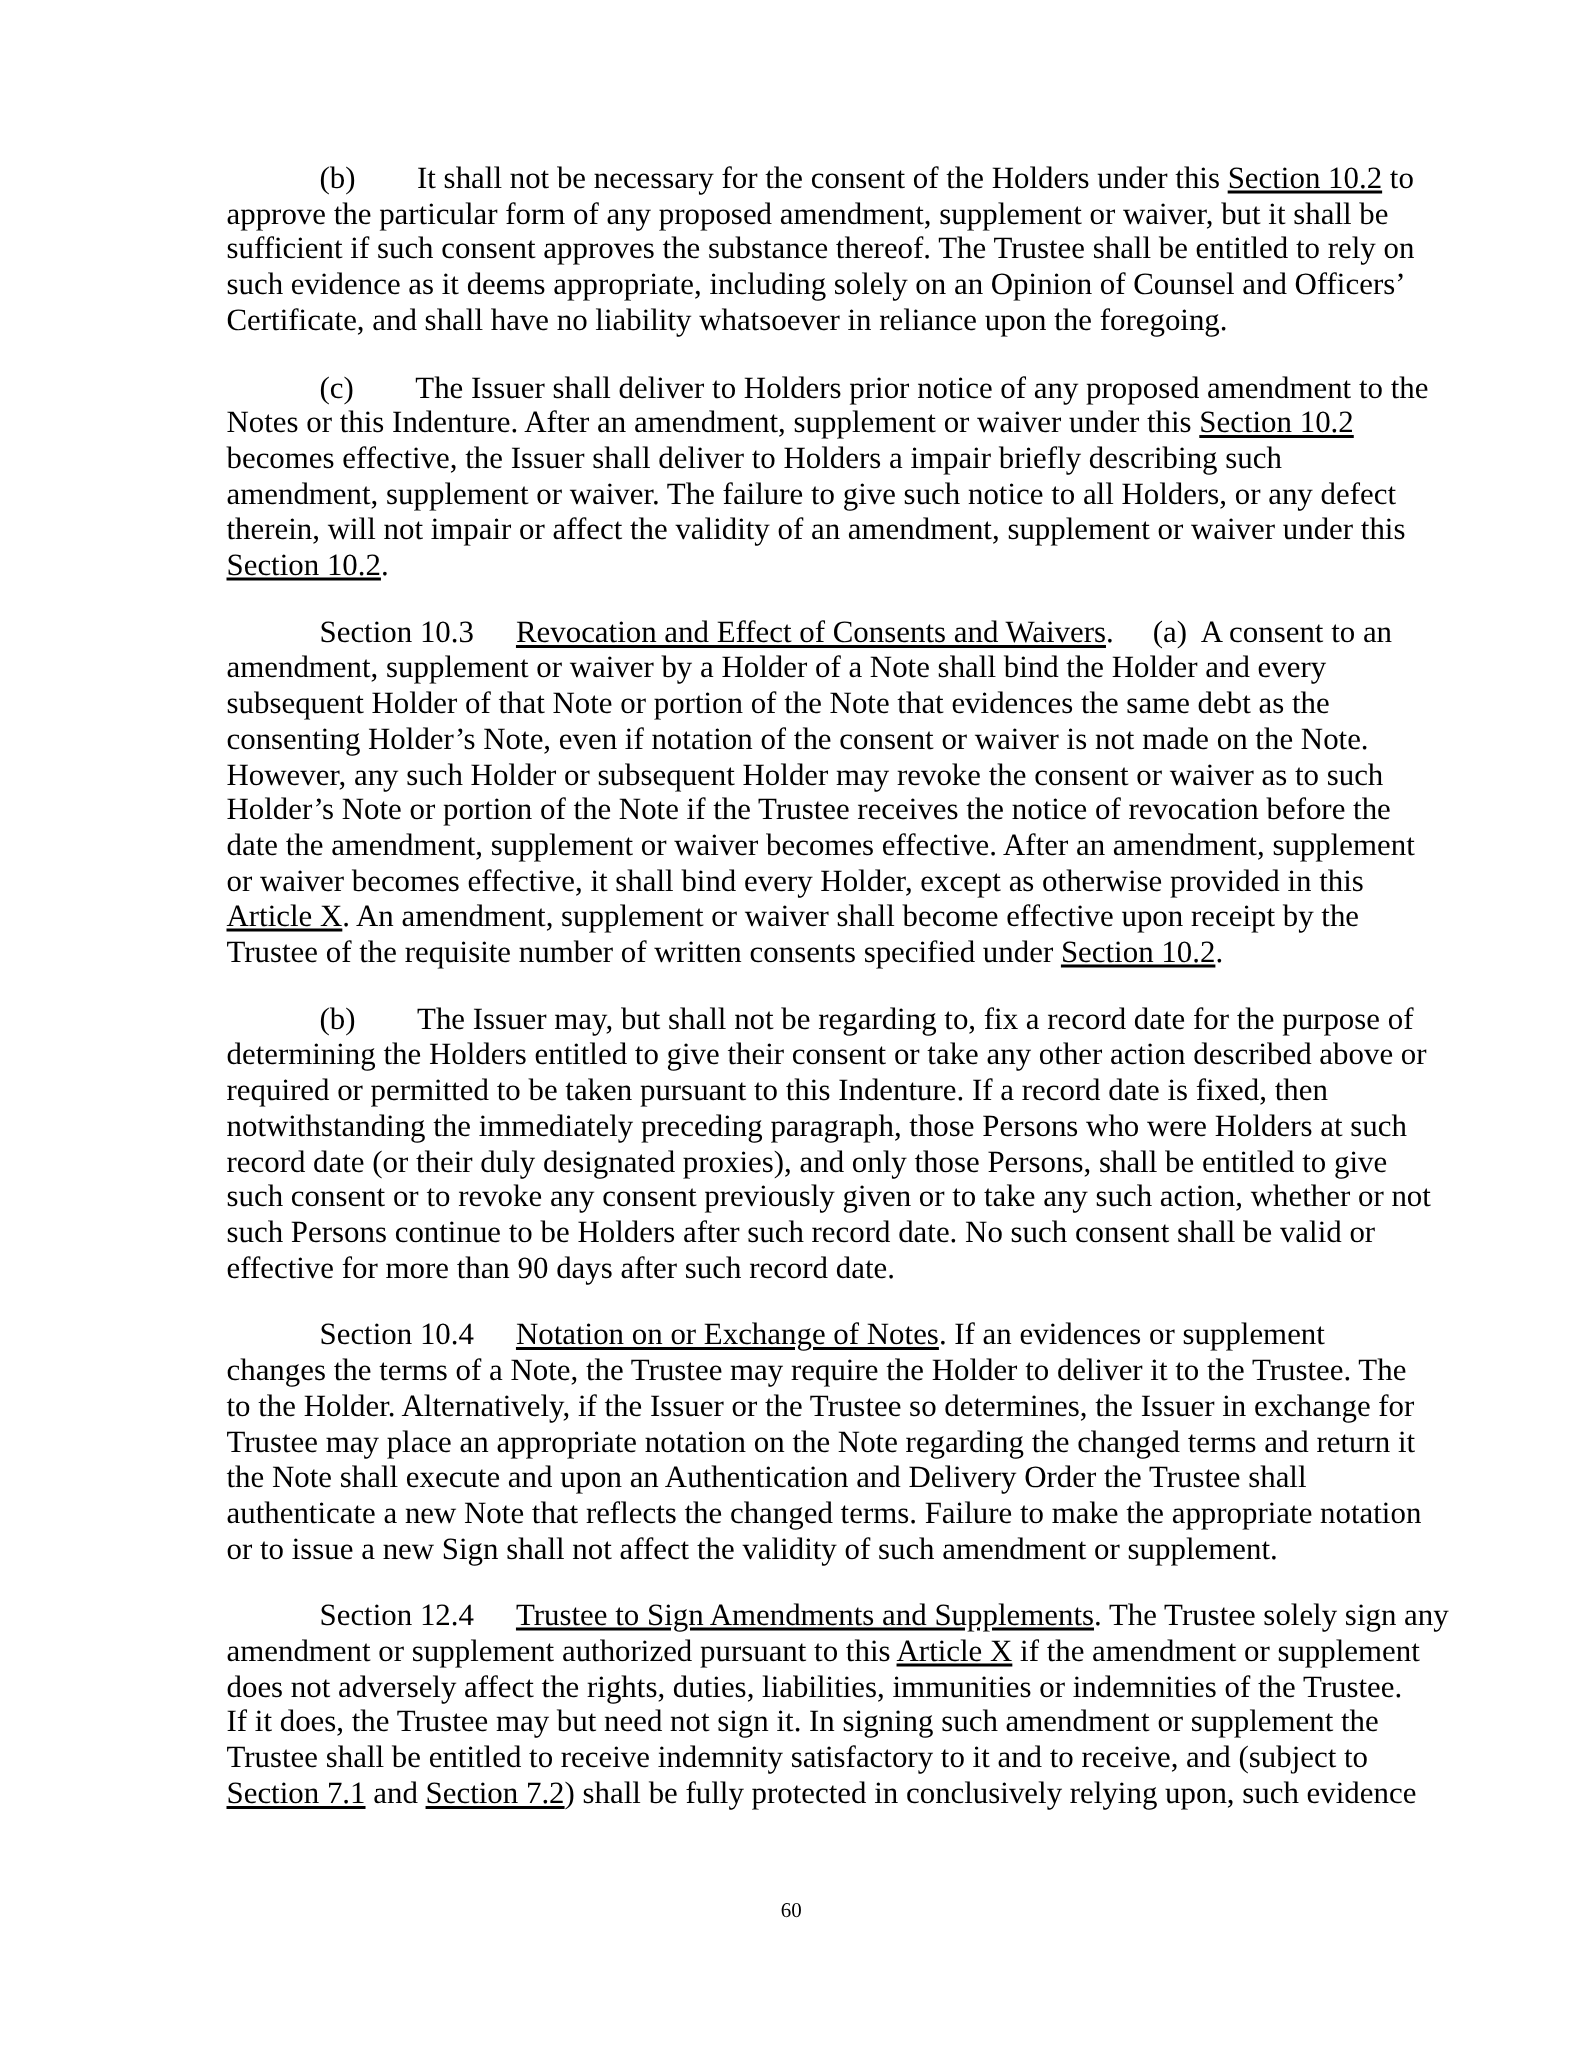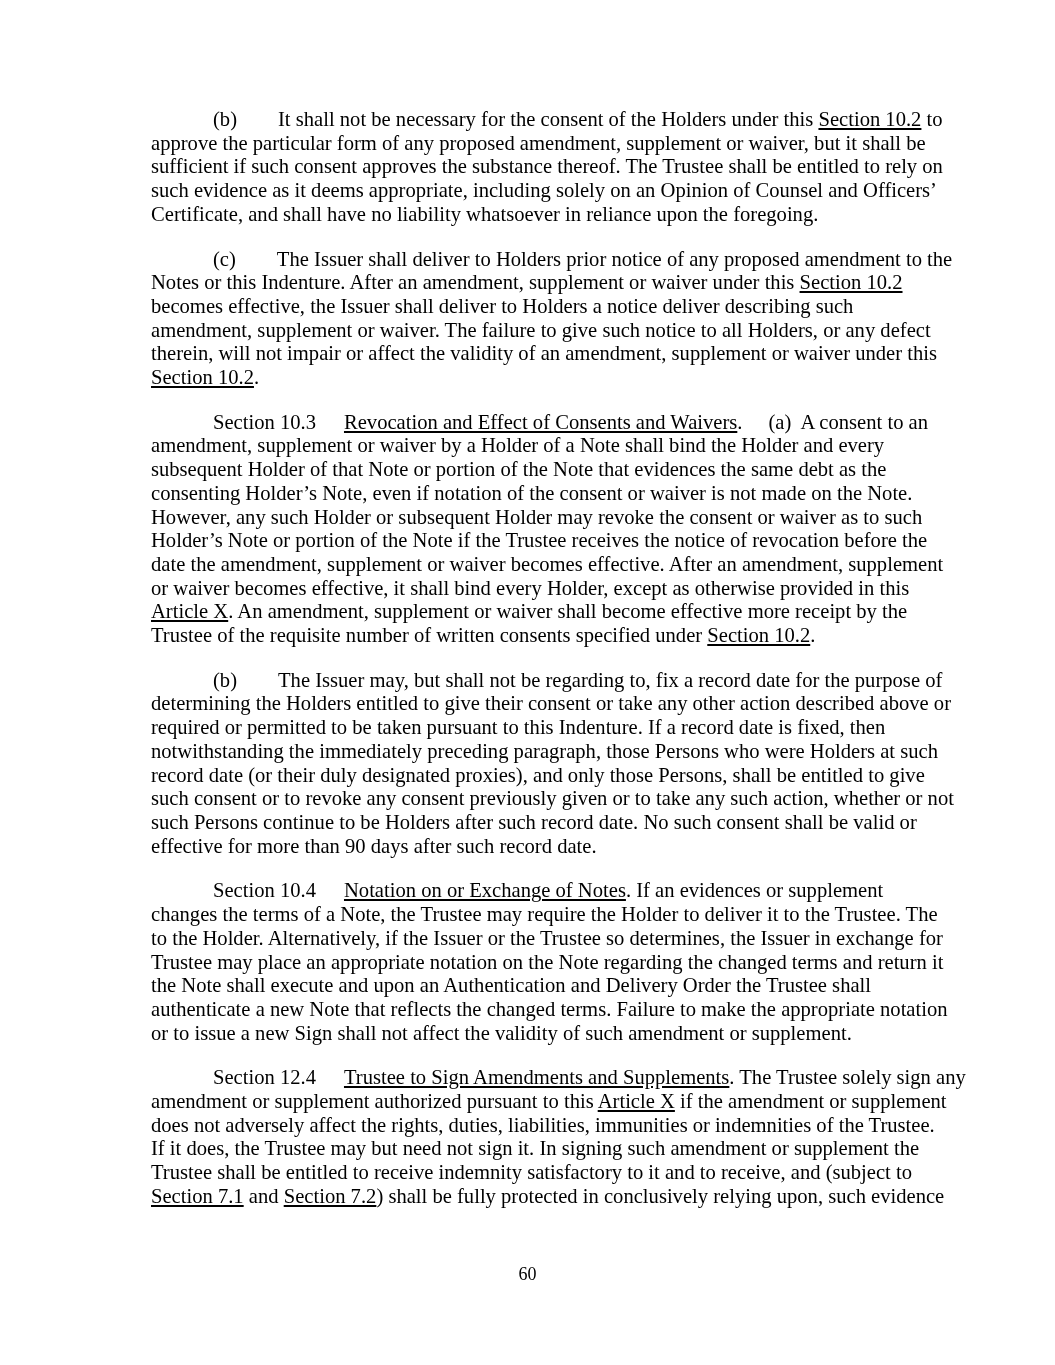--- a/index.html
+++ b/index.html
@@ -36,54 +36,54 @@
   }
   .u {
     text-decoration: underline;
   }
   .page-number {
     position: absolute;
     top: 1263px;
     left: 0;
     width: 100%;
     text-align: center;
-    font-size: 18px;
+    font-size: 14px;
     line-height: 23.7px;
   }
 </style>
 </head>
 <body>
 
 <div class="page">
   <div class="content">
       <div class="para">
         <div class="line"><span class="tab" style="width: 62px;"></span><span>(b)</span><span class="tab" style="width: 41px;"></span><span>It shall not be necessary for the consent of the Holders under this </span><span class="u">Section 10.2</span><span> to</span></div>
         <div class="line"><span>approve the particular form of any proposed amendment, supplement or waiver, but it shall be</span></div>
         <div class="line"><span>sufficient if such consent approves the substance thereof. The Trustee shall be entitled to rely on</span></div>
         <div class="line"><span>such evidence as it deems appropriate, including solely on an Opinion of Counsel and Officers’</span></div>
         <div class="line"><span>Certificate, and shall have no liability whatsoever in reliance upon the foregoing.</span></div>
       </div>
       <div class="para">
         <div class="line"><span class="tab" style="width: 62px;"></span><span>(c)</span><span class="tab" style="width: 41px;"></span><span>The Issuer shall deliver to Holders prior notice of any proposed amendment to the</span></div>
         <div class="line"><span>Notes or this Indenture. After an amendment, supplement or waiver under this </span><span class="u">Section 10.2</span></div>
-        <div class="line"><span>becomes effective, the Issuer shall deliver to Holders a notice deliver describing such</span></div>
+        <div class="line"><span>becomes effective, the Issuer shall deliver to Holders a impair briefly describing such</span></div>
         <div class="line"><span>amendment, supplement or waiver. The failure to give such notice to all Holders, or any defect</span></div>
         <div class="line"><span>therein, will not impair or affect the validity of an amendment, supplement or waiver under this</span></div>
         <div class="line"><span class="u">Section 10.2</span><span>.</span></div>
       </div>
       <div class="para">
         <div class="line"><span class="tab" style="width: 62px;"></span><span>Section 10.3</span><span class="tab" style="width: 28px;"></span><span class="u">Revocation and Effect of Consents and Waivers</span><span>.</span><span class="tab" style="width: 26px;"></span><span>(a)  A consent to an</span></div>
         <div class="line"><span>amendment, supplement or waiver by a Holder of a Note shall bind the Holder and every</span></div>
         <div class="line"><span>subsequent Holder of that Note or portion of the Note that evidences the same debt as the</span></div>
         <div class="line"><span>consenting Holder’s Note, even if notation of the consent or waiver is not made on the Note.</span></div>
         <div class="line"><span>However, any such Holder or subsequent Holder may revoke the consent or waiver as to such</span></div>
         <div class="line"><span>Holder’s Note or portion of the Note if the Trustee receives the notice of revocation before the</span></div>
         <div class="line"><span>date the amendment, supplement or waiver becomes effective. After an amendment, supplement</span></div>
         <div class="line"><span>or waiver becomes effective, it shall bind every Holder, except as otherwise provided in this</span></div>
-        <div class="line"><span class="u">Article X</span><span>. An amendment, supplement or waiver shall become effective more receipt by the</span></div>
+        <div class="line"><span class="u">Article X</span><span>. An amendment, supplement or waiver shall become effective upon receipt by the</span></div>
         <div class="line"><span>Trustee of the requisite number of written consents specified under </span><span class="u">Section 10.2</span><span>.</span></div>
       </div>
       <div class="para">
         <div class="line"><span class="tab" style="width: 62px;"></span><span>(b)</span><span class="tab" style="width: 41px;"></span><span>The Issuer may, but shall not be regarding to, fix a record date for the purpose of</span></div>
         <div class="line"><span>determining the Holders entitled to give their consent or take any other action described above or</span></div>
         <div class="line"><span>required or permitted to be taken pursuant to this Indenture. If a record date is fixed, then</span></div>
         <div class="line"><span>notwithstanding the immediately preceding paragraph, those Persons who were Holders at such</span></div>
         <div class="line"><span>record date (or their duly designated proxies), and only those Persons, shall be entitled to give</span></div>
         <div class="line"><span>such consent or to revoke any consent previously given or to take any such action, whether or not</span></div>
         <div class="line"><span>such Persons continue to be Holders after such record date. No such consent shall be valid or</span></div>

